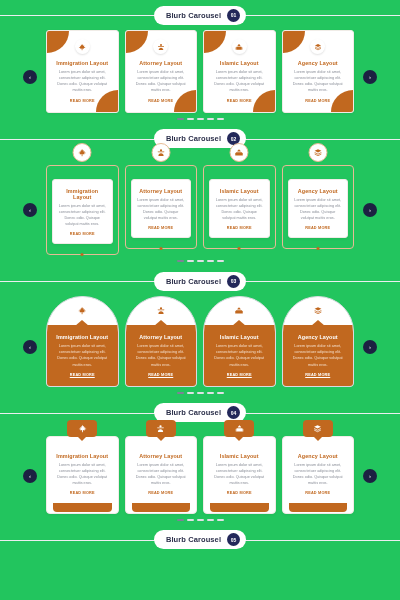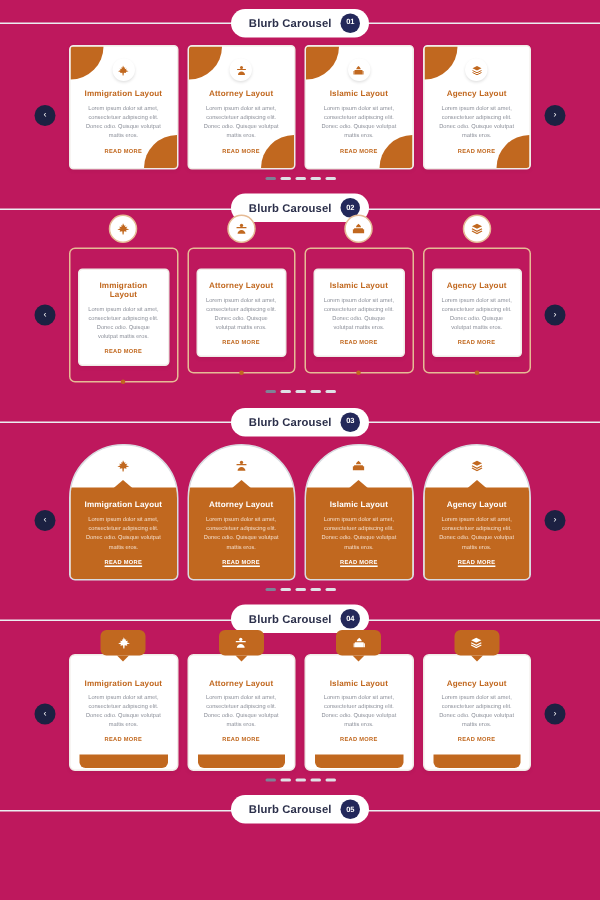--- a/index.html
+++ b/index.html
@@ -2,21 +2,21 @@
 <html><head>
 <meta charset="utf-8">
 <style>
   * { box-sizing: border-box; margin: 0; padding: 0; }
   html, body {
     width: 400px; height: 600px;
     background: #ffffff;
     font-family: "Liberation Sans", sans-serif;
     overflow: hidden;
   }
-  .page { width: 400px; height: 600px; position: relative; background: #be185d; }
+  .page { width: 400px; height: 600px; position: relative; background: #22c55e; }
 
   
   .divider {
     position: relative;
     height: 30px;
     display: flex;
     align-items: center;
     justify-content: center;
   }
   .divider::before {

